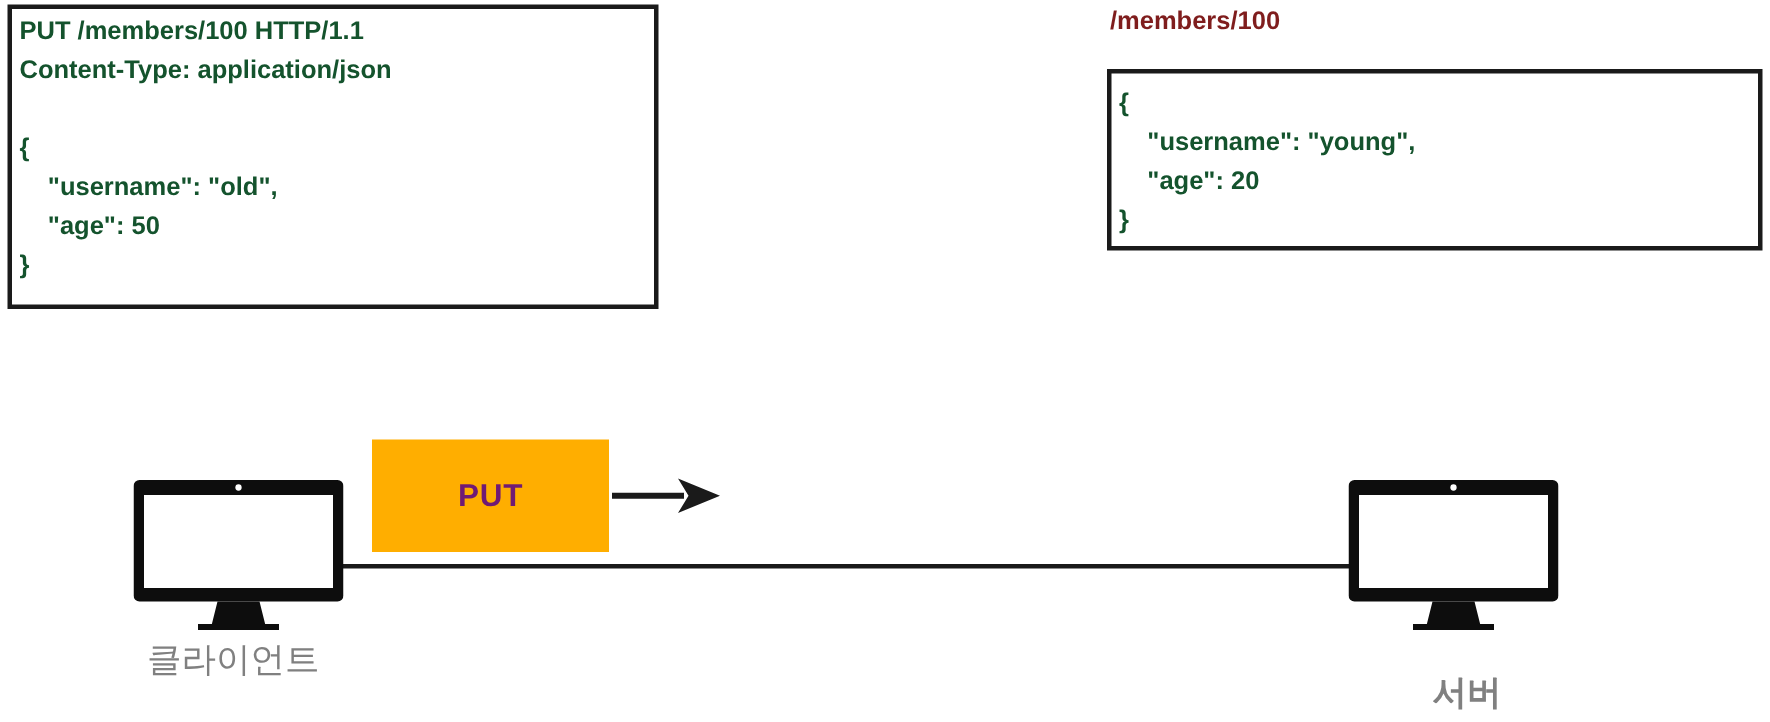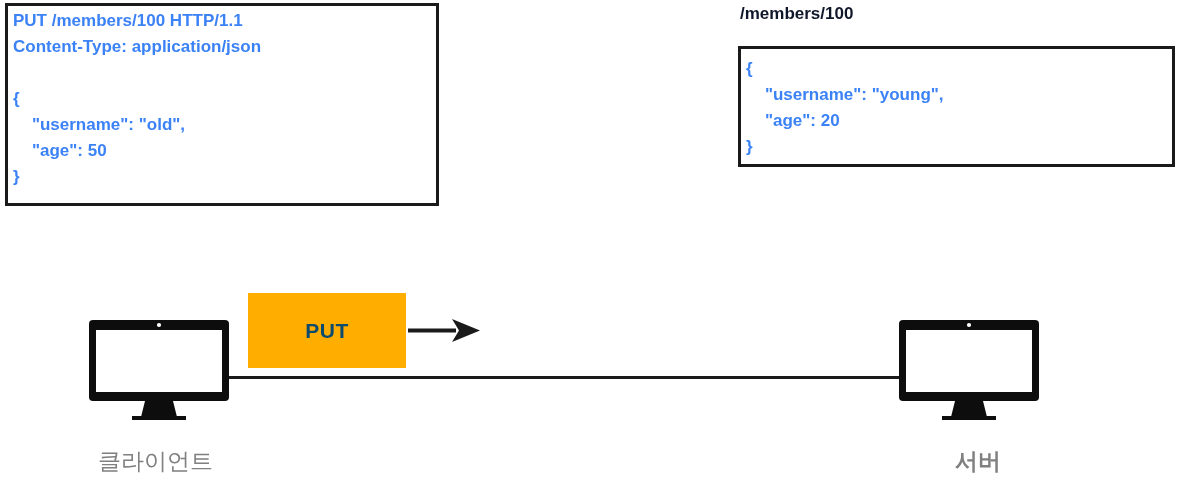--- a/index.html
+++ b/index.html
@@ -21,21 +21,21 @@
     position: absolute;
     background: #ffffff;
     border: 3px solid #1a1a1a;
     box-sizing: border-box;
   }
 
   .code-text {
     position: absolute;
     font-family: "Liberation Sans", sans-serif;
     font-weight: bold;
-    color: #3b82f6;
+    color: #14532d;
     font-size: 17px;
     line-height: 26px;
     white-space: pre;
   }
 
   
   #request-box {
     left: 5px;
     top: 3px;
     width: 434px;
@@ -46,21 +46,21 @@
     top: 8px;
   }
 
   
   #resource-path-label {
     position: absolute;
     left: 740px;
     top: 4px;
     font-size: 17px;
     font-weight: bold;
-    color: #0f172a;
+    color: #7f1d1d;
     white-space: pre;
   }
   #resource-box {
     left: 738px;
     top: 46px;
     width: 437px;
     height: 121px;
   }
   #resource-text {
     left: 746px;
@@ -75,21 +75,21 @@
     width: 158px;
     height: 75px;
     background: #FFAE00;
     display: flex;
     align-items: center;
     justify-content: center;
   }
   #method-chip-label {
     font-size: 21px;
     font-weight: bold;
-    color: #0c4a6e;
+    color: #701a75;
     letter-spacing: 0.5px;
   }
 
   
   #flow-arrow {
     position: absolute;
     left: 408px;
     top: 315px;
     width: 76px;
     height: 32px;
@@ -114,21 +114,21 @@
   #client-monitor { left: 89px; top: 320px; }
   #server-monitor { left: 899px; top: 320px; }
 
   
   .node-caption {
     position: absolute;
     font-size: 23px;
     color: #808080;
     white-space: nowrap;
   }
-  #client-caption { left: 98px; top: 446px; }
+  #client-caption { left: 98px; top: 424px; }
   #server-caption { left: 955px; top: 446px; font-weight: bold; }
 </style>
 </head>
 <body>
 
 <div class="sketch-box" id="request-box">
 </div>
 <div class="code-text" id="request-text">PUT /members/100 HTTP/1.1
 Content-Type: application/json
 

